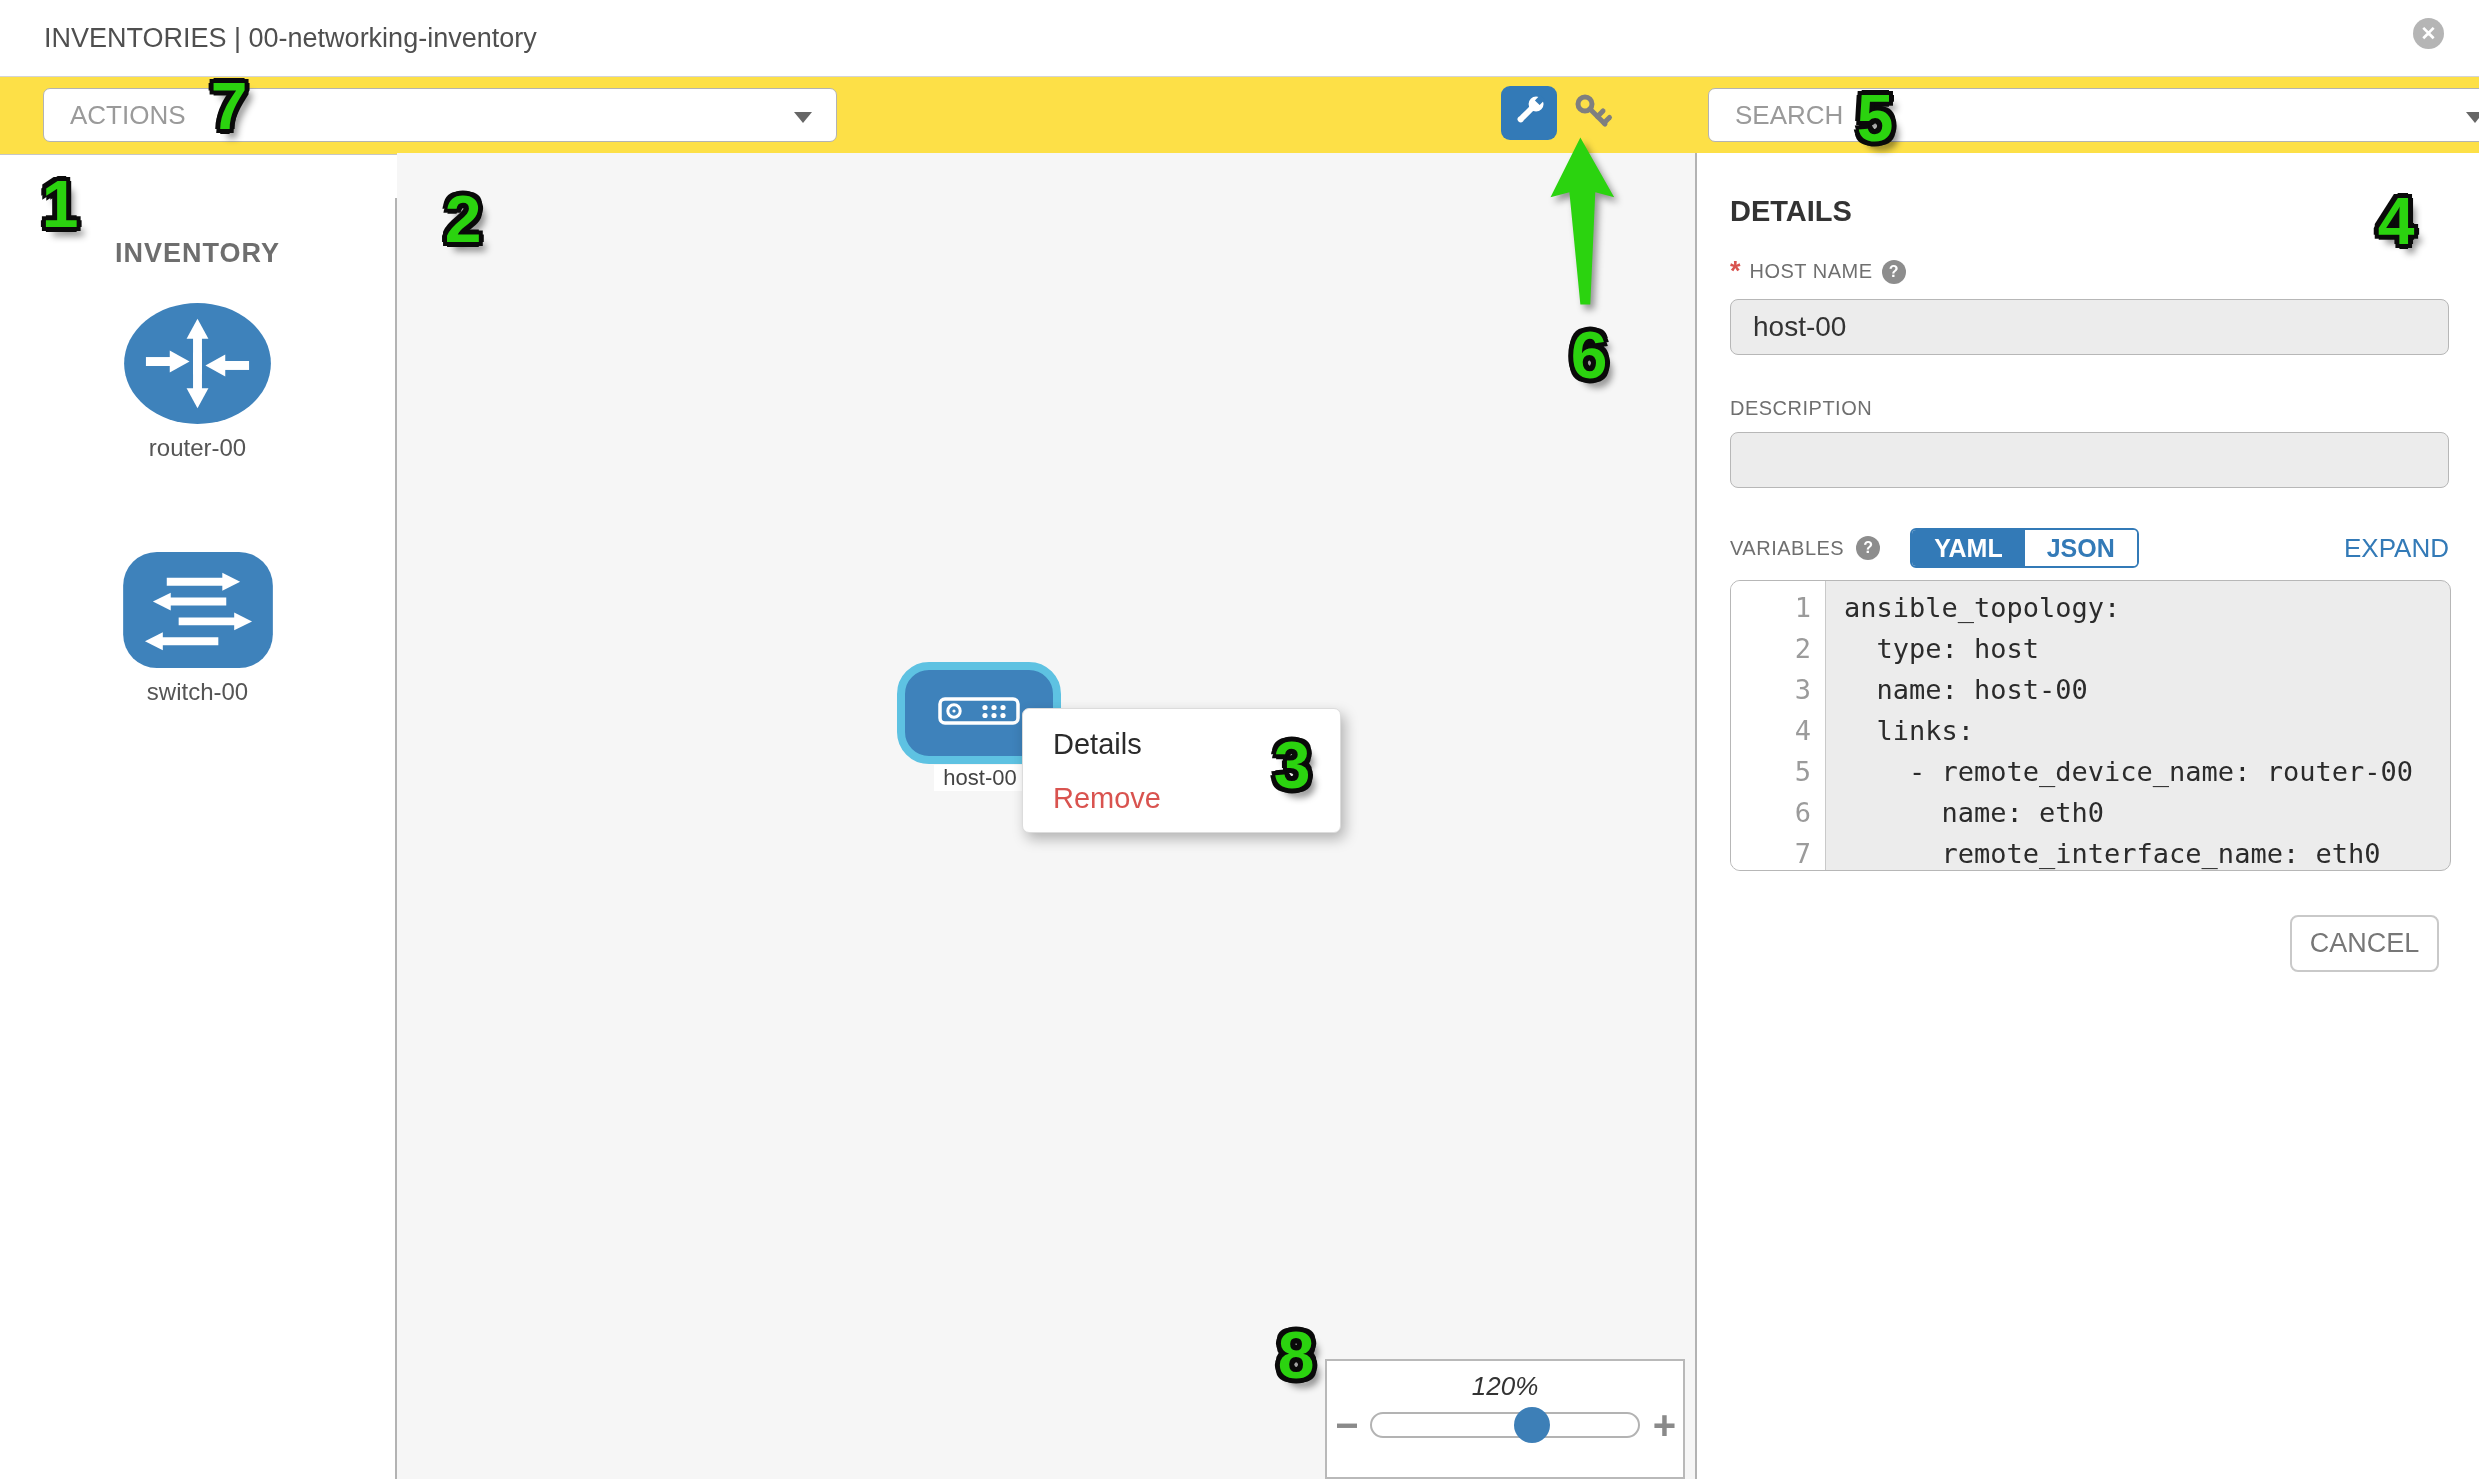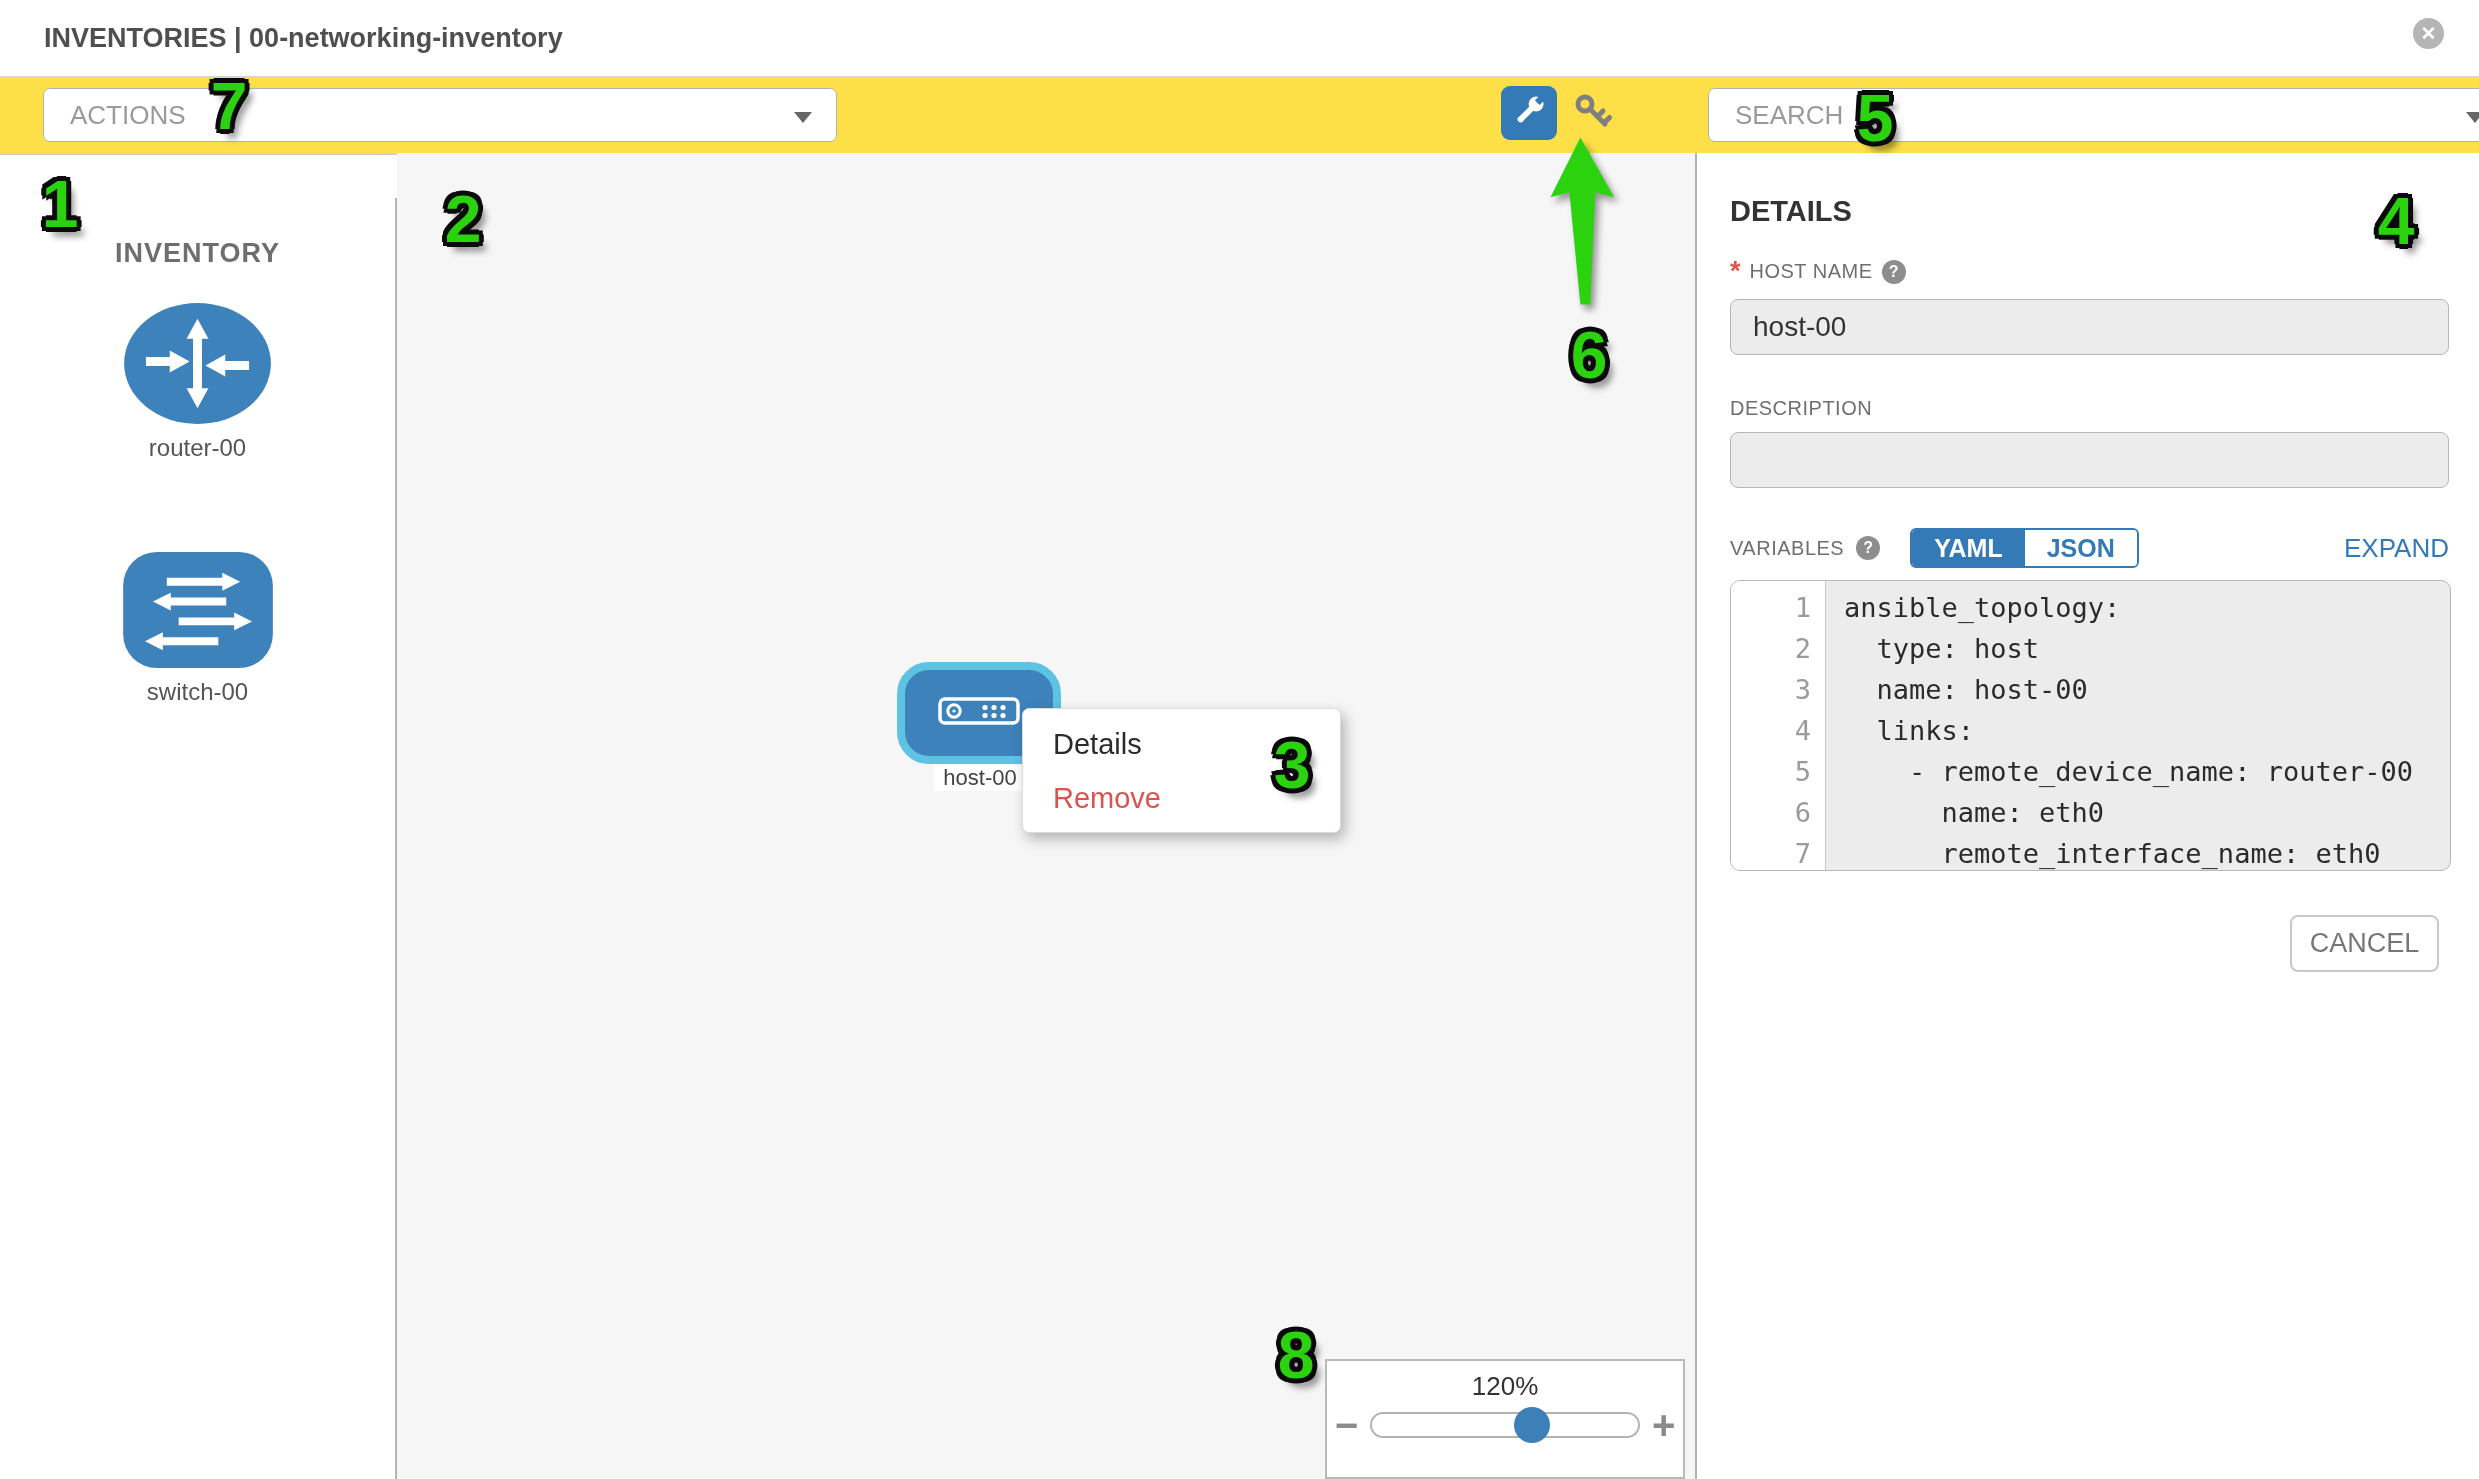--- a/index.html
+++ b/index.html
@@ -3,21 +3,21 @@
 <meta charset="utf-8">
 <style>
   html,body{margin:0;padding:0;background:#fff;}
   .app{position:relative;width:2480px;height:1480px;overflow:hidden;
        font-family:"Liberation Sans",sans-serif;background:#fff;}
 
   
   .topbar{position:absolute;left:0;top:0;width:100%;height:76px;background:#fff;
           border-bottom:1px solid #d4d4d4;}
   .page-title{position:absolute;left:44px;top:0;line-height:76px;font-size:27px;
-          font-weight:bold;color:#4f4f4f;}
+          font-weight:normal;color:#4f4f4f;}
   .close-btn{position:absolute;right:36px;top:18px;width:31px;height:31px;border-radius:50%;
           background:#b5b5b5;color:#fff;font-size:19px;font-weight:bold;text-align:center;
           line-height:31px;cursor:pointer;}
 
   
   .toolbar{position:absolute;left:0;top:77px;width:100%;height:77px;background:#fde047;
           border-bottom:1px solid #c6c6c6;}
   .fakeselect{position:absolute;top:11px;height:54px;background:#fff;border:1px solid #b3b3b3;
           border-radius:7px;box-sizing:border-box;cursor:pointer;}
   .fakeselect .ph{position:absolute;left:26px;top:0;line-height:52px;font-size:26px;color:#9a9a9a;}
@@ -49,21 +49,21 @@
 
   
   .ctx-menu{position:absolute;left:1022px;top:708px;width:319px;height:125px;background:#fff;
           border:1px solid #dcdcdc;border-radius:7px;box-shadow:4px 6px 14px rgba(0,0,0,.28);
           padding-top:8px;box-sizing:border-box;}
   .ctx-item{height:54px;line-height:54px;padding-left:30px;font-size:29px;color:#2b2b2b;cursor:pointer;}
   .ctx-item.danger{color:#d9534f;}
 
   
   .zoom-box{position:absolute;left:1325px;top:1359px;width:360px;height:120px;background:#fff;
-          border:2px solid #b9b9b9;box-sizing:border-box;text-align:center;}
+          border:2px solid #b9b9b9;box-sizing:border-box;text-align:center;font-style:italic;}
   .zoom-label{margin-top:10px;font-size:26px;color:#333;}
   .zoom-row{margin-top:8px;display:flex;align-items:center;justify-content:center;gap:12px;}
   .zoom-minus,.zoom-plus{font-size:40px;font-weight:bold;color:#8a8a8a;line-height:30px;cursor:pointer;}
   .zoom-track{position:relative;width:266px;height:22px;border:2px solid #b3b3b3;border-radius:13px;
           background:#fff;cursor:pointer;}
   .zoom-thumb{position:absolute;top:50%;width:36px;height:36px;border-radius:50%;background:#3d7fb7;
           transform:translate(-50%,-50%);cursor:grab;}
 
   
   .details{position:absolute;left:1695px;top:153px;width:784px;bottom:0;background:#fff;

